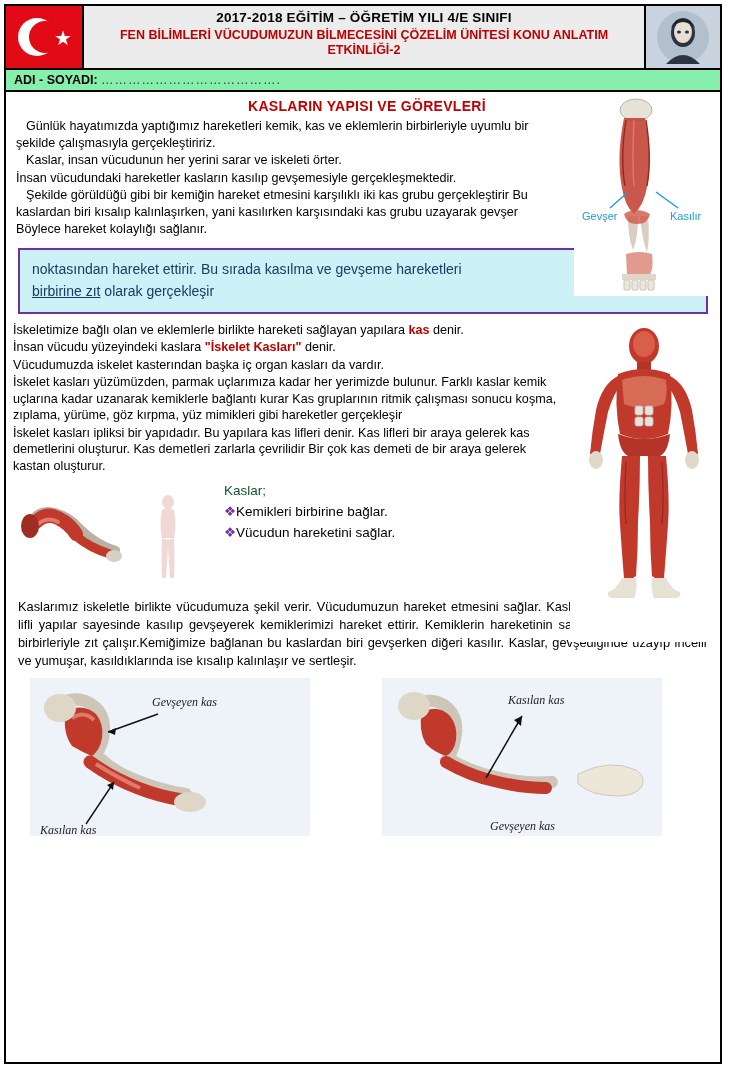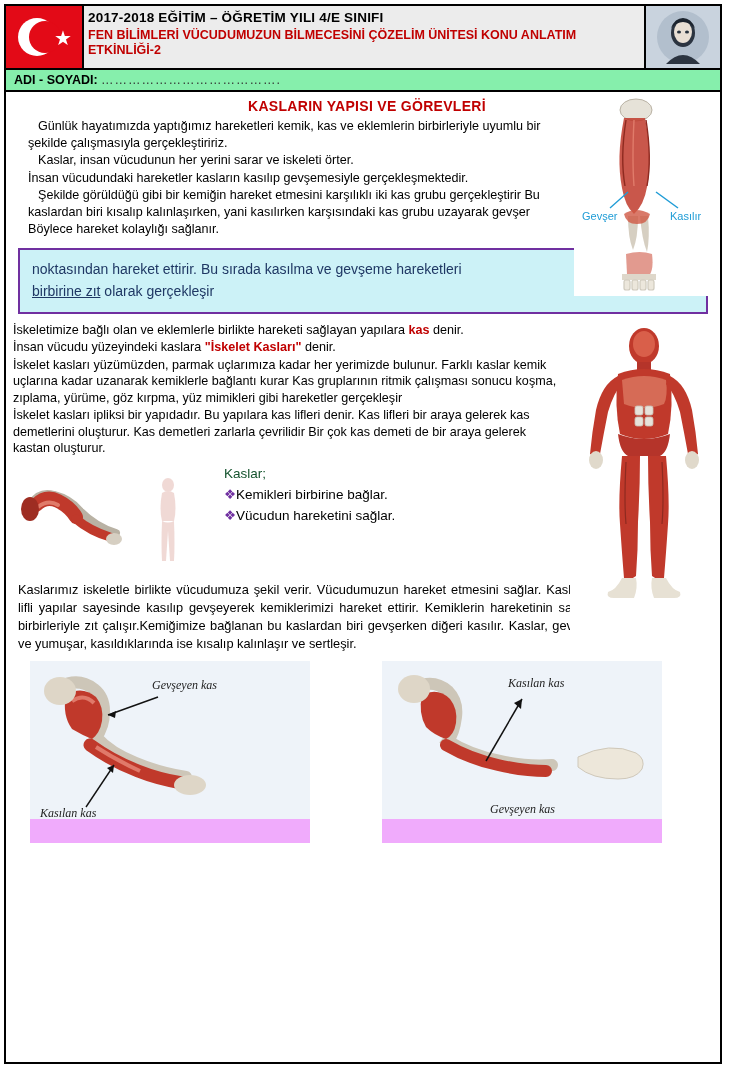--- a/index.html
+++ b/index.html
@@ -61,20 +61,21 @@
     position: absolute;
     left: 48px;
     top: 22px;
     color: #fff;
     font-size: 20px;
     line-height: 20px;
   }
   .title-cell {
     flex: 1;
     background: #ececec;
+    text-align: center;
     padding: 2px 4px 0 4px;
     box-sizing: border-box;
   }
   .title-line-1 {
     font-size: 13.5px;
     font-weight: bold;
     color: #000;
     letter-spacing: 0.2px;
     margin-top: 2px;
   }
@@ -120,21 +121,21 @@
     font-weight: bold;
     margin: 2px 0 4px 8px;
     letter-spacing: 0.3px;
     text-align: center;
   }
 
   .para {
     font-size: 12.6px;
     color: #000;
     line-height: 16.5px;
-    margin: 0 0 0 16px;
+    margin: 0 0 0 4px;
   }
   .para p { margin: 0 0 1px 0; }
   .indent { text-indent: 10px; }
 
   
   .img-top-right {
     position: absolute;
     right: 6px;
     top: 4px;
     width: 140px;
@@ -210,22 +211,22 @@
   
   .bottom-figs {
     position: relative;
     margin-top: 8px;
     height: 160px;
   }
   .fig {
     position: absolute;
     top: 0;
     width: 280px;
-    height: 182px;
-    background: #f0abfc;
+    height: 158px;
+    background: #5eead4;
   }
   .fig-left { left: 18px; }
   .fig-right { left: 370px; }
 </style>
 </head>
 <body>
 
 <div class="page">
 
   <div class="header">
@@ -341,20 +342,21 @@
             <path d="M18 132 q2 40 0 62" stroke="#8e2a20" fill="none" stroke-width="1.2"></path>
 
             <path d="M-22 248 q-6 12 -14 14 q-2 6 6 6 h20 q4 -10 2 -20z" fill="#e7e1d4"></path>
             <path d="M22 248 q6 12 14 14 q2 6 -6 6 h-20 q-4 -10 -2 -20z" fill="#e7e1d4"></path>
           </g>
         </svg>
       </div>
 
       <p><span>İskeletimize bağlı olan ve eklemlerle birlikte hareketi sağlayan yapılara </span><span class="red-b">kas</span><span> denir.</span></p>
       <p><span> İnsan vücudu yüzeyindeki kaslara </span><span class="red-b">"İskelet Kasları"</span><span> denir.</span></p>
+      <p>Vücudumuzda  iskelet kasterından  başka iç organ kasları da vardır.</p>
       <p> İskelet kasları yüzümüzden,  parmak uçlarımıza kadar her yerimizde bulunur.  Farklı kaslar kemik uçlarına kadar uzanarak kemiklerle bağlantı kurar Kas gruplarının ritmik çalışması sonucu koşma, zıplama, yürüme,  göz kırpma, yüz mimikleri gibi hareketler gerçekleşir</p>
       <p> İskelet kasları ipliksi bir yapıdadır.  Bu yapılara kas lifleri denir. Kas lifleri bir araya gelerek kas demetlerini oluşturur.  Kas demetleri zarlarla çevrilidir Bir çok kas demeti de bir araya gelerek kastan oluşturur.</p>
     </div>
 
     <div class="kaslar-block">
       <div class="kaslar-img">
         <svg width="190" height="100" viewBox="0 0 190 100">
           <rect width="190" height="100" fill="#ffffff"></rect>
 
           <g opacity="0.5">

